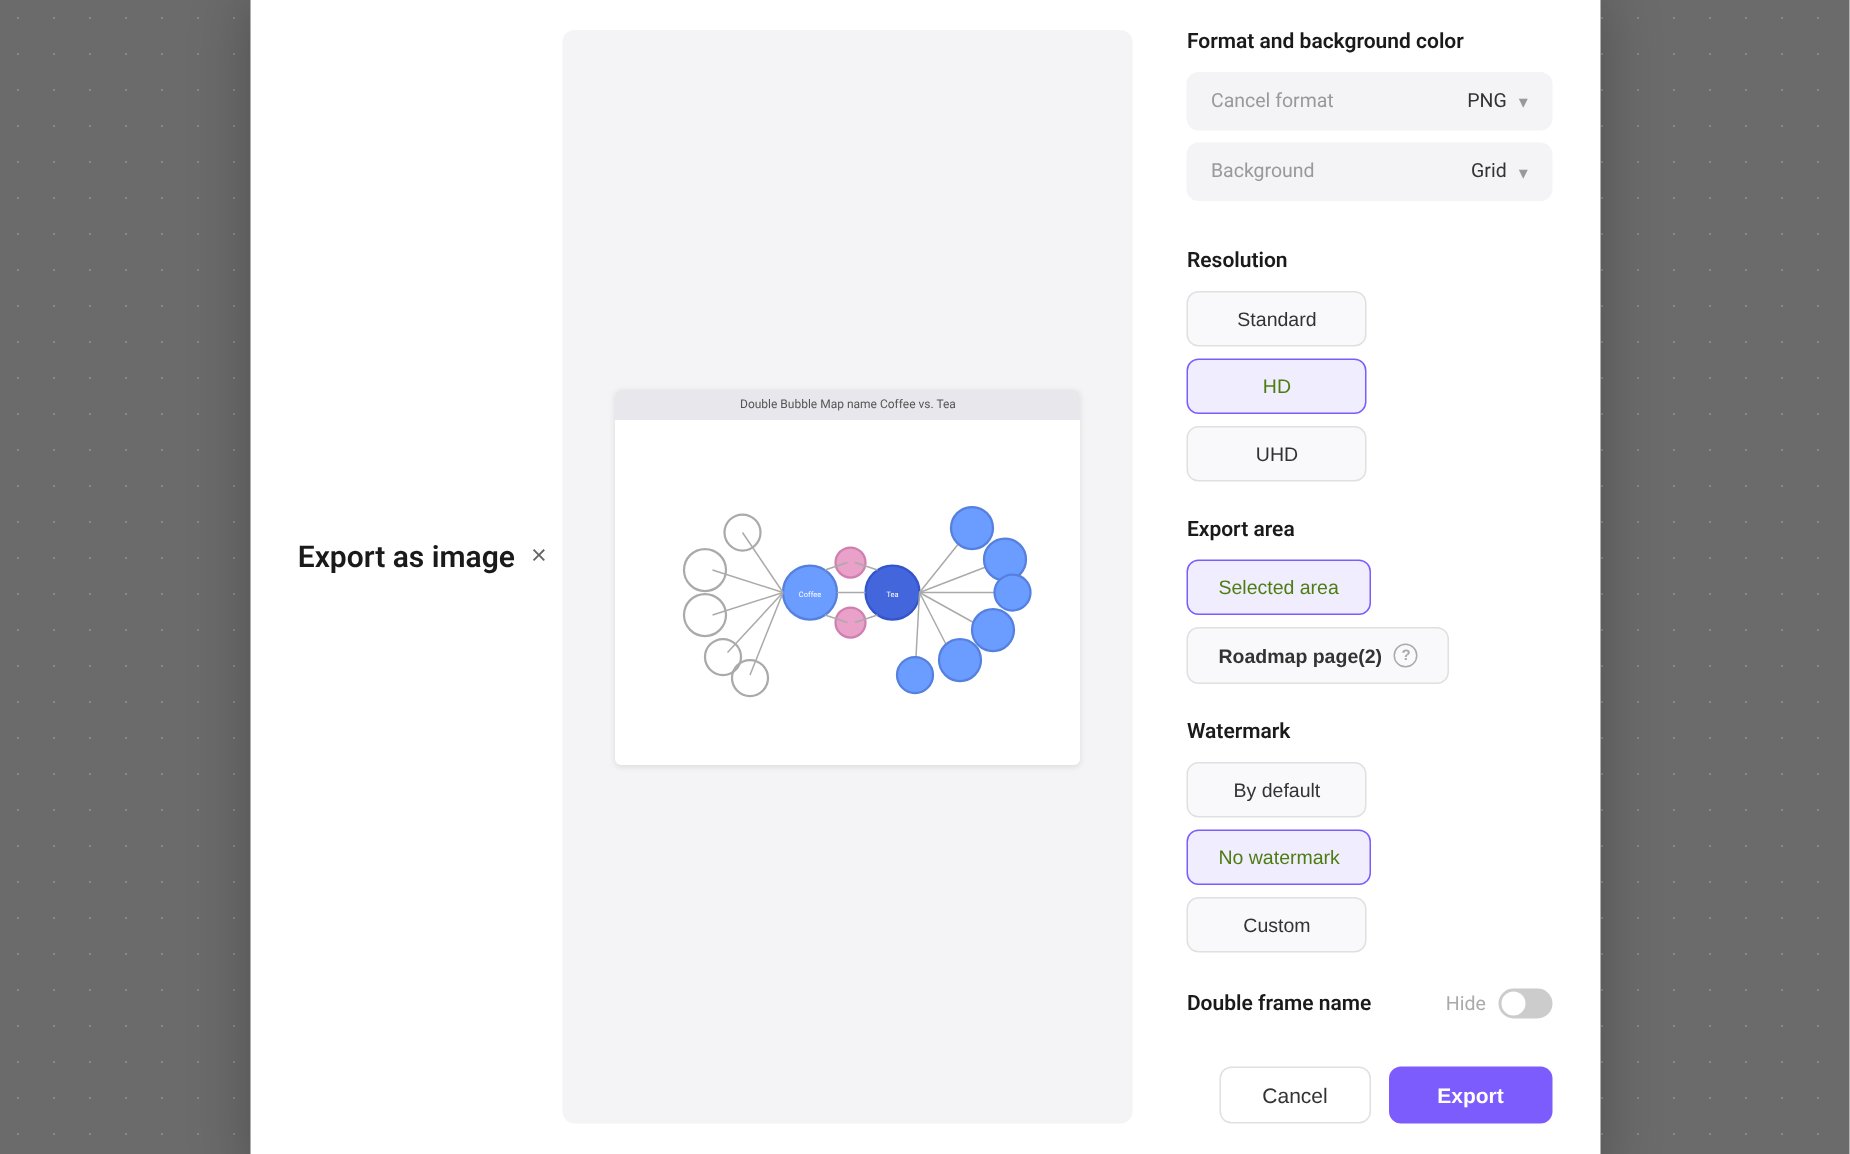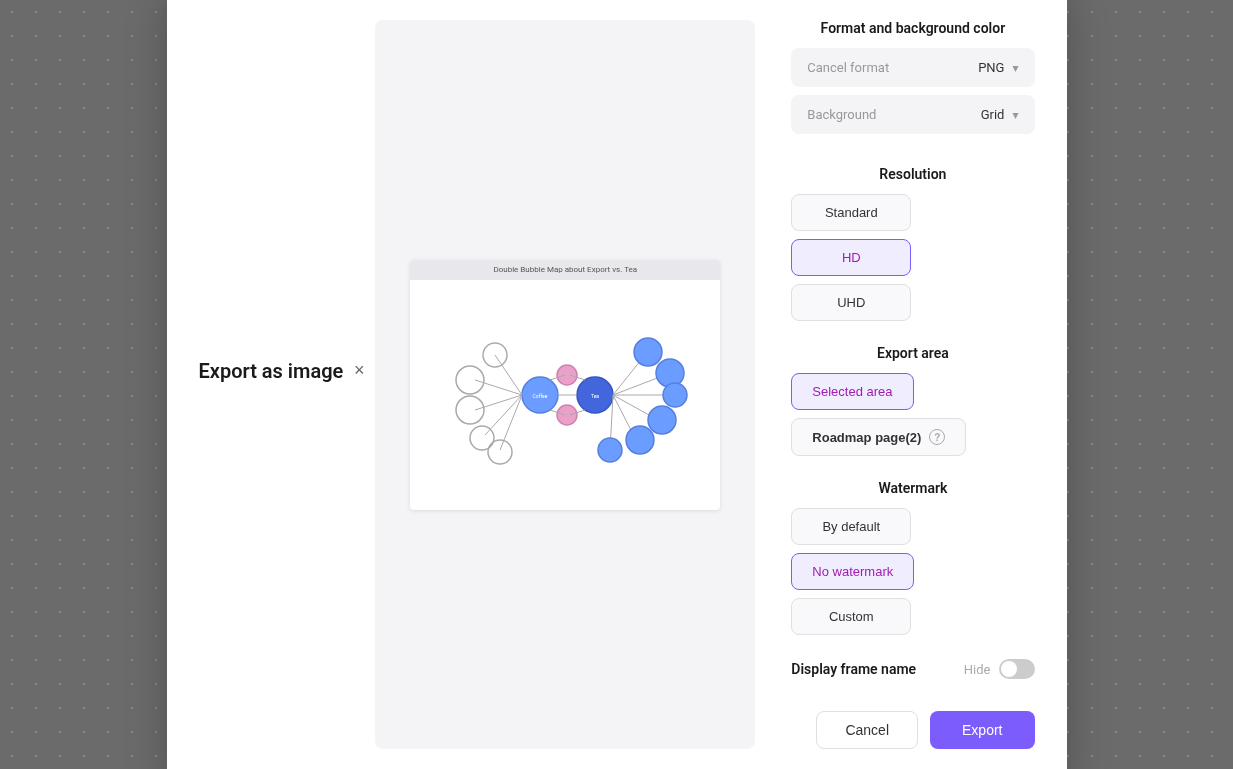--- a/index.html
+++ b/index.html
@@ -118,21 +118,20 @@
       display: flex;
       flex-direction: column;
       gap: 24px;
     }
 
     .section-label {
       font-size: 14px;
       font-weight: 600;
       color: #1a1a1a;
       margin-bottom: 12px;
-      text-align: center;
     }
 
     
     .dropdown-row {
       background: #f4f4f6;
       border-radius: 8px;
       padding: 12px 16px;
       display: flex;
       align-items: center;
       justify-content: space-between;
@@ -173,21 +172,21 @@
       font-size: 13px;
       color: #333;
       cursor: pointer;
       min-width: 120px;
       text-align: center;
     }
 
     .option-btn.active {
       background: #f0edff;
       border-color: #7c5cfc;
-      color: #a21caf;
+      color: #4d7c0f;
     }
 
     
     .toggle-row {
       display: flex;
       align-items: center;
       justify-content: space-between;
     }
 
     .toggle-wrapper {
@@ -240,21 +239,21 @@
       cursor: pointer;
       text-align: right;
     }
 
     .export-btn {
       padding: 10px 32px;
       border: none;
       border-radius: 8px;
       background: #7c5cfc;
       font-size: 14px;
-      font-weight: 400;
+      font-weight: 700;
       color: #fff;
       cursor: pointer;
     }
 
     .section {
       display: flex;
       flex-direction: column;
     }
 
     .help-icon {
@@ -281,21 +280,21 @@
       <button class="close-btn">
         <span>×</span>
       </button>
     </div>
 
     <div class="modal-body">
 
       <div class="preview-panel">
         <div class="preview-inner">
           <div class="preview-title-bar">
-            <span>Double Bubble Map about Export vs. Tea</span>
+            <span>Double Bubble Map name Coffee vs. Tea</span>
           </div>
           <div class="preview-canvas">
             
             <svg class="mindmap-svg" viewBox="0 0 310 230" xmlns="http://www.w3.org/2000/svg">
 
               <circle cx="130" cy="115" r="18" fill="#6b9cff" stroke="#5580e0" stroke-width="1.5"></circle>
               <circle cx="185" cy="115" r="18" fill="#4466dd" stroke="#3355cc" stroke-width="1.5"></circle>
 
               <line x1="112" y1="115" x2="85" y2="75" stroke="#aaa" stroke-width="1"></line>
               <line x1="112" y1="115" x2="65" y2="100" stroke="#aaa" stroke-width="1"></line>
@@ -386,21 +385,21 @@
           <div class="section-label">Watermark</div>
           <div class="btn-group">
             <button class="option-btn">By default</button>
             <button class="option-btn active">No watermark</button>
             <button class="option-btn">Custom</button>
           </div>
         </div>
 
         <div class="section">
           <div class="toggle-row">
-            <span class="section-label" style="margin-bottom:0;">Display frame name</span>
+            <span class="section-label" style="margin-bottom:0;">Double frame name</span>
             <div class="toggle-wrapper">
               <span class="toggle-label">Hide</span>
               <div class="toggle"></div>
             </div>
           </div>
         </div>
 
         <div class="action-row">
           <button class="cancel-btn">Cancel</button>
           <button class="export-btn">Export</button>

